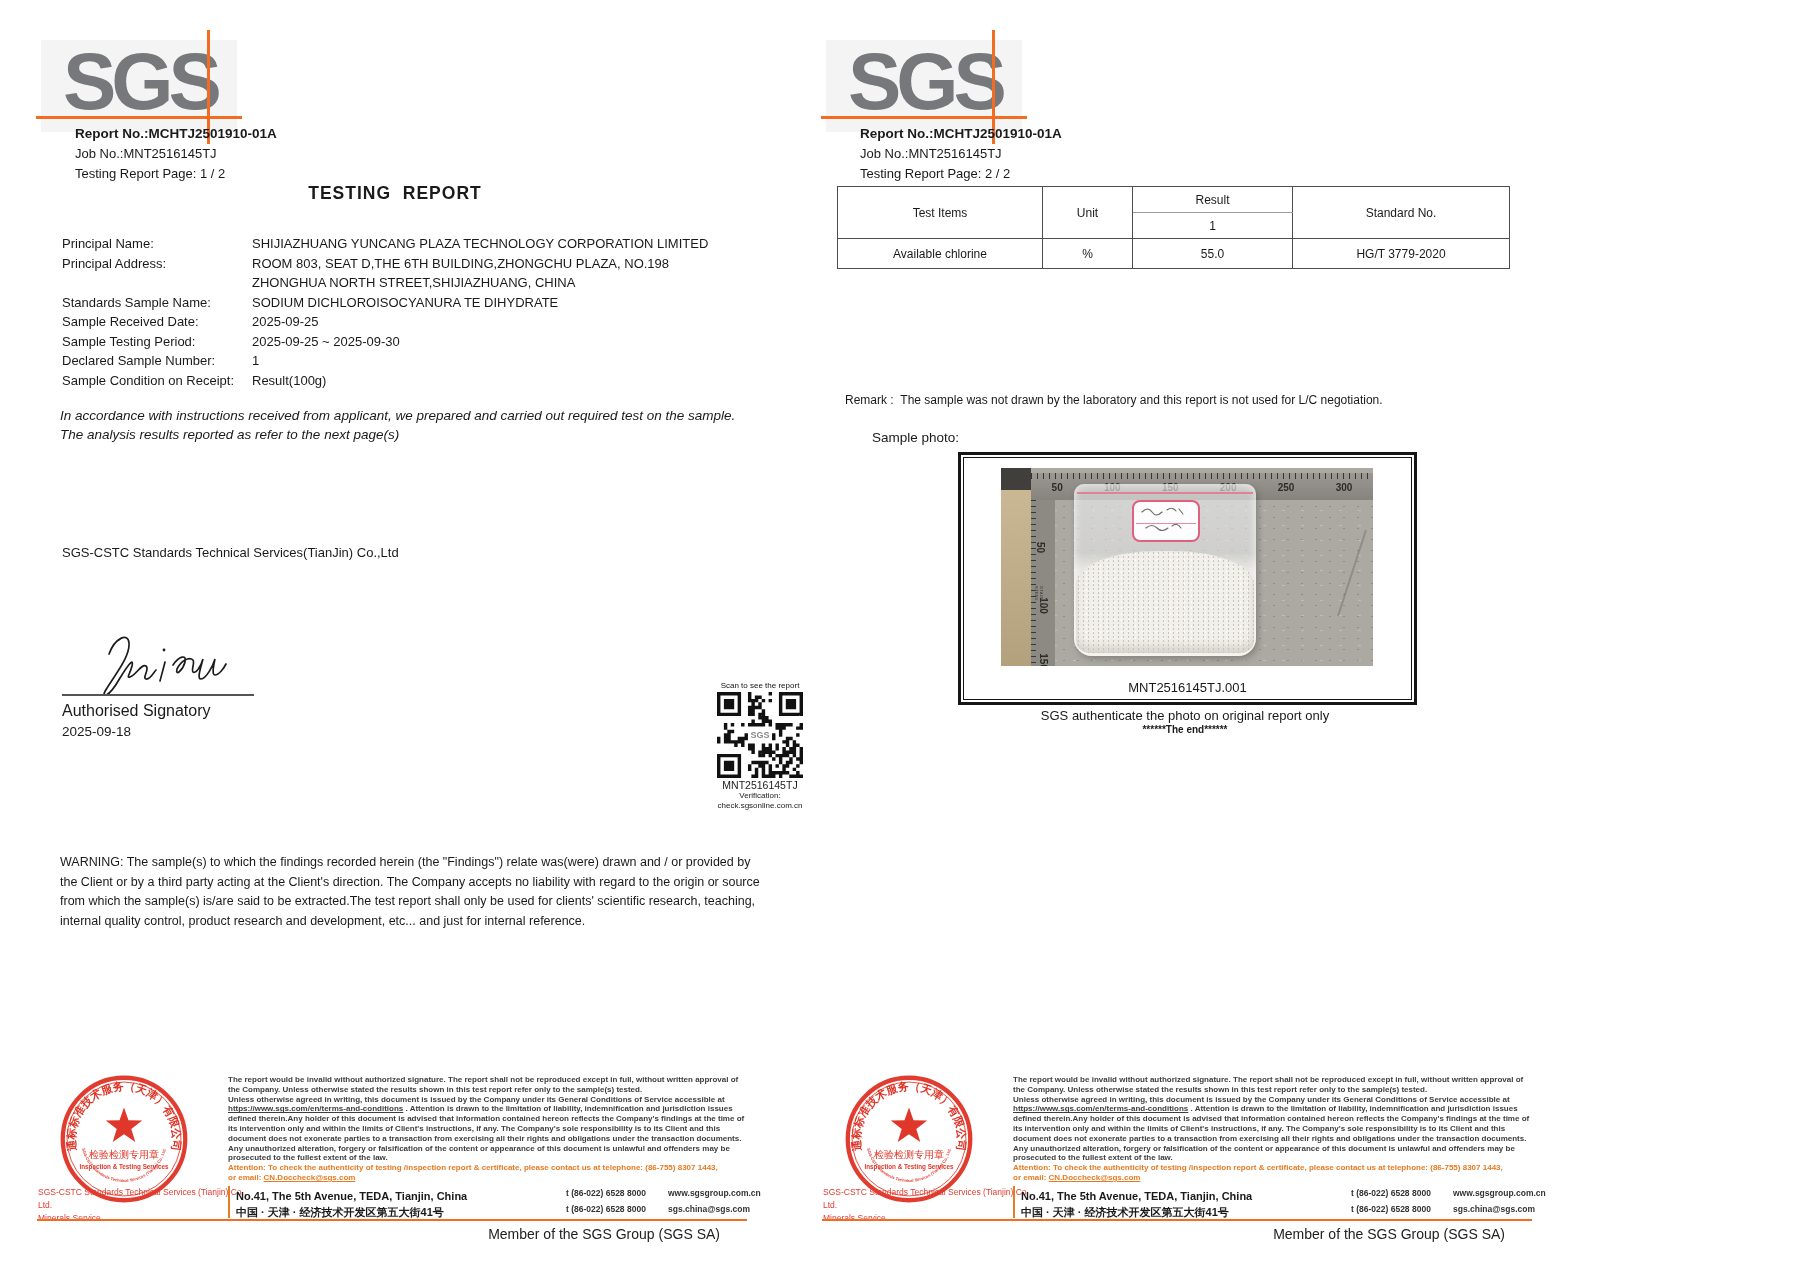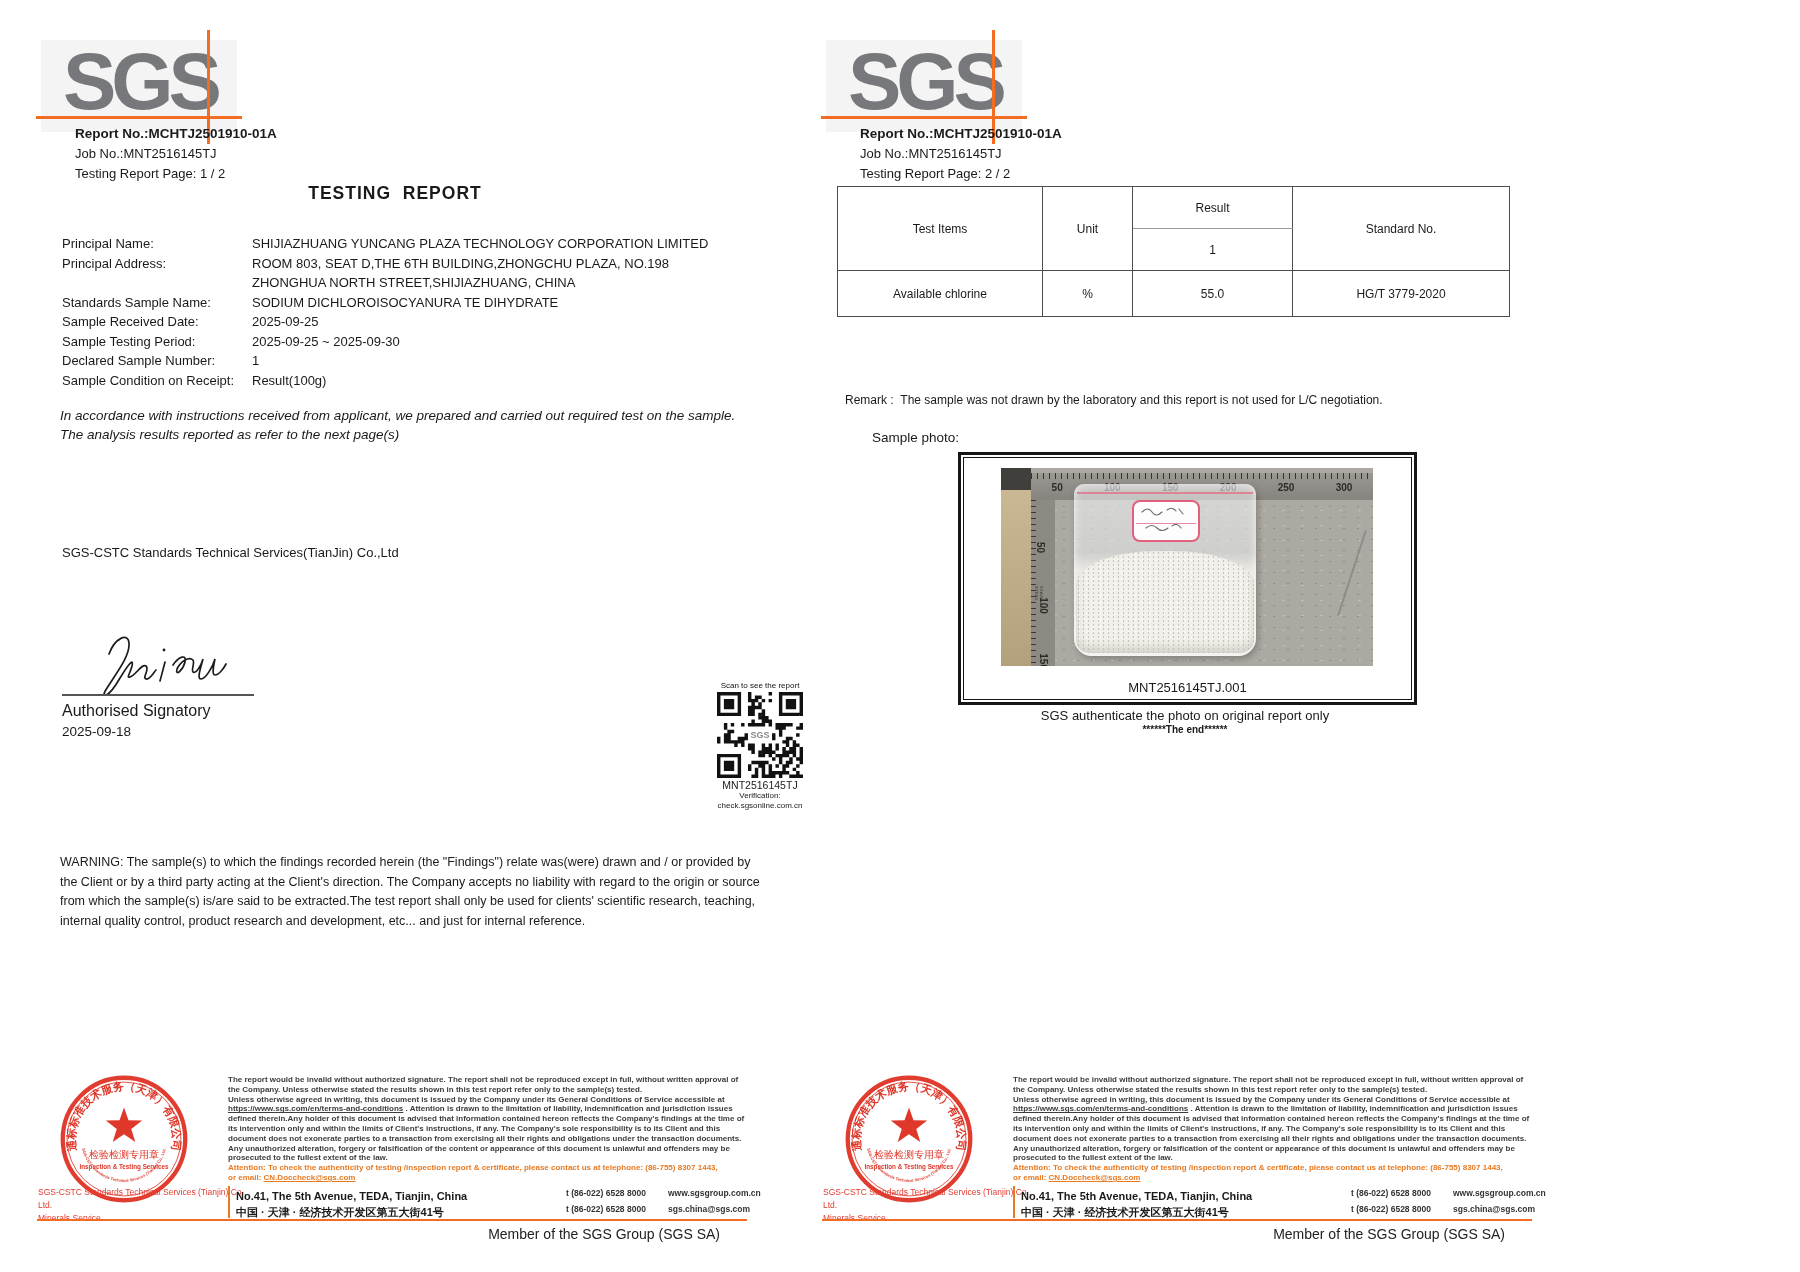--- a/index.html
+++ b/index.html
@@ -35,21 +35,21 @@
   .qrcol{position:absolute;left:674px;top:681px;width:102px;text-align:center;}
   .qrcol .scan{font-size:8px;color:#111;}
   .qrcol svg{display:block;margin:2px auto 0 auto;}
   .qrcol .qid{font-size:10.5px;margin-top:1px;}
   .qrcol .ver{font-size:8px;line-height:10px;}
   .warning{position:absolute;left:25px;top:853px;width:702px;font-size:12.5px;line-height:19.5px;}
 
   
   .rtable{position:absolute;left:17px;top:186px;width:672px;border-collapse:collapse;table-layout:fixed;
           font-size:12px;text-align:center;}
-  .rtable td{border:1px solid #4d4d4d;padding:8px;margin-left:12px;}
+  .rtable td{border:1px solid #4d4d4d;padding:0;margin-left:12px;}
   .rtable tr.h1 td{height:25px;}
   .rtable tr.h2 td{height:25px;}
   .rtable tr.data td{height:29px;}
   .rtable td.hdr-result{border-bottom:1px solid #9a9a9a;}
   .remark{position:absolute;left:25px;top:393px;font-size:12px;}
   .pholabel{position:absolute;left:52px;top:430px;font-size:13.5px;}
   .frame{position:absolute;left:138px;top:452px;width:453px;height:247px;border:3px solid #161616;background:#fff;}
   .frame .inner{position:absolute;left:2px;top:2px;right:2px;bottom:2px;border:1px solid #161616;}
   .photo{position:absolute;left:40px;top:13px;width:372px;height:198px;overflow:hidden;background:#aca9a3;
          background-image:radial-gradient(rgba(120,117,110,.55) 1px,transparent 1.3px),

